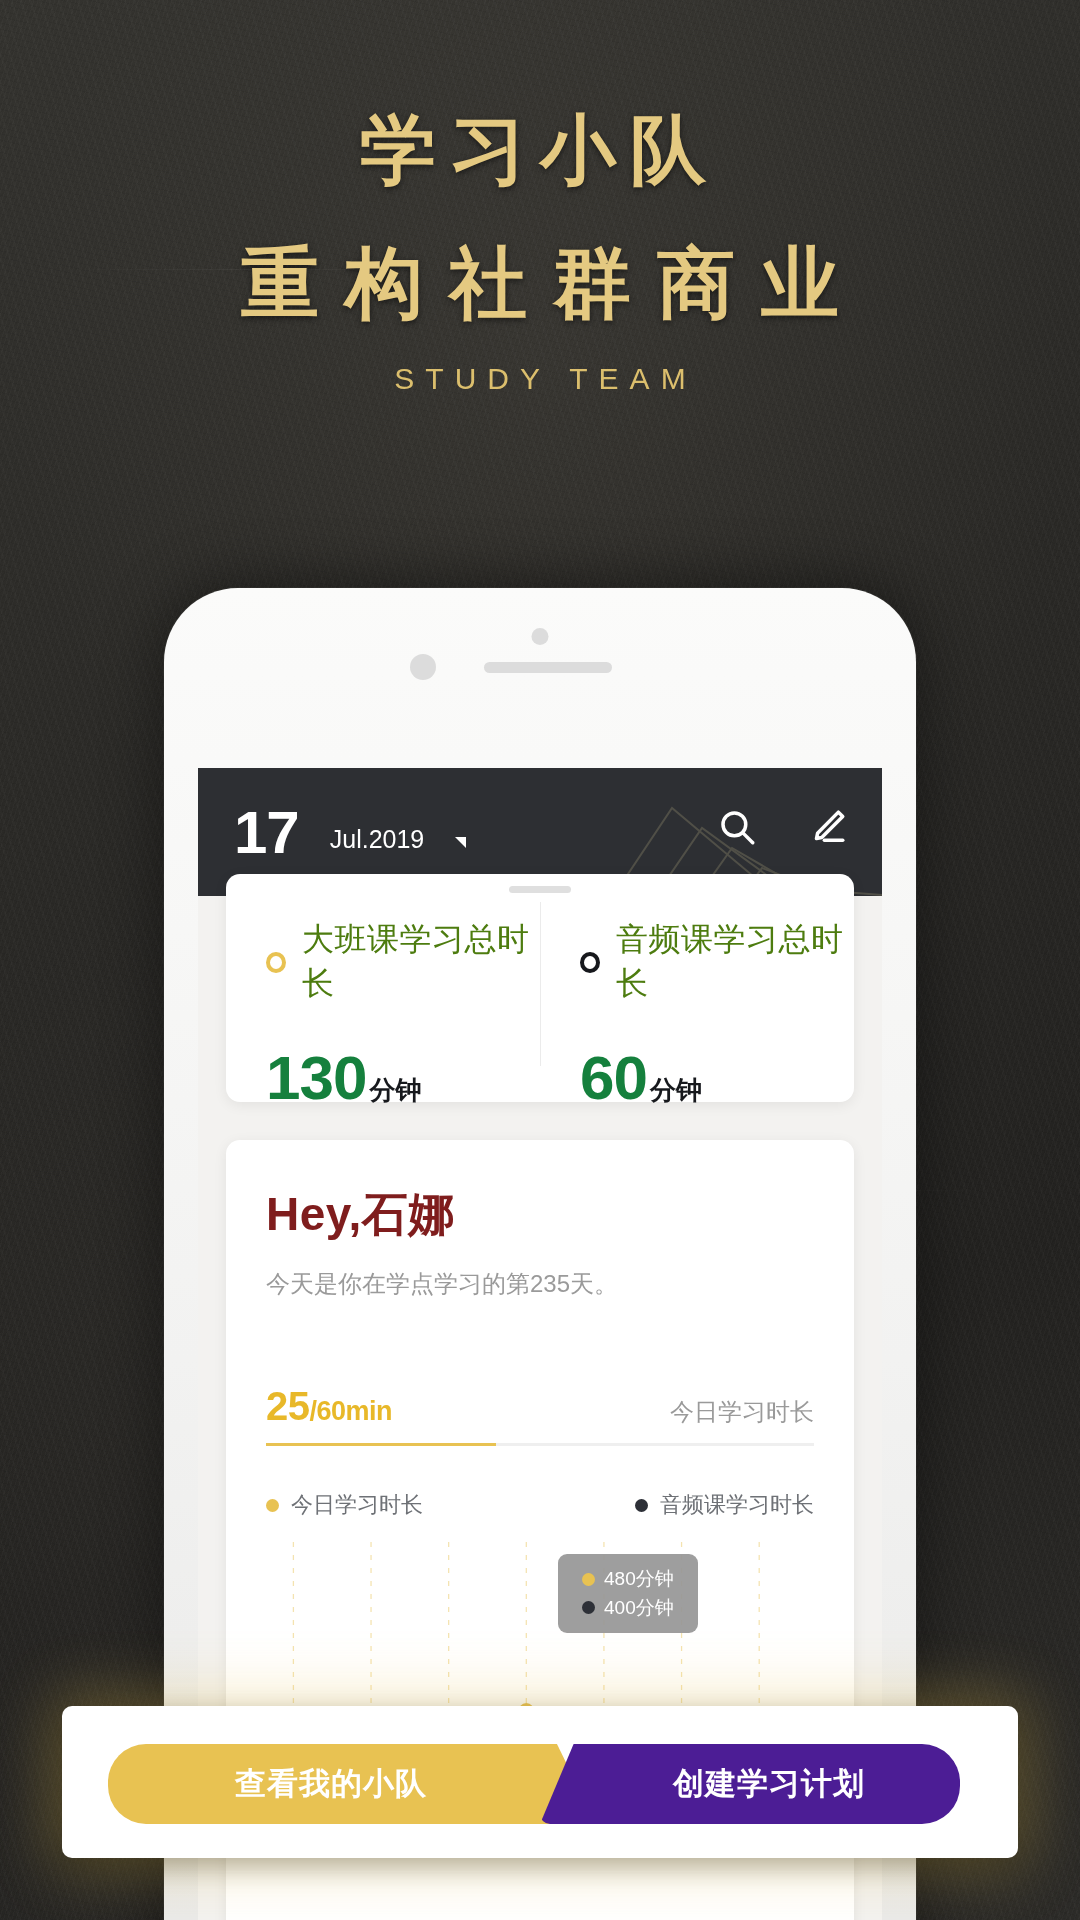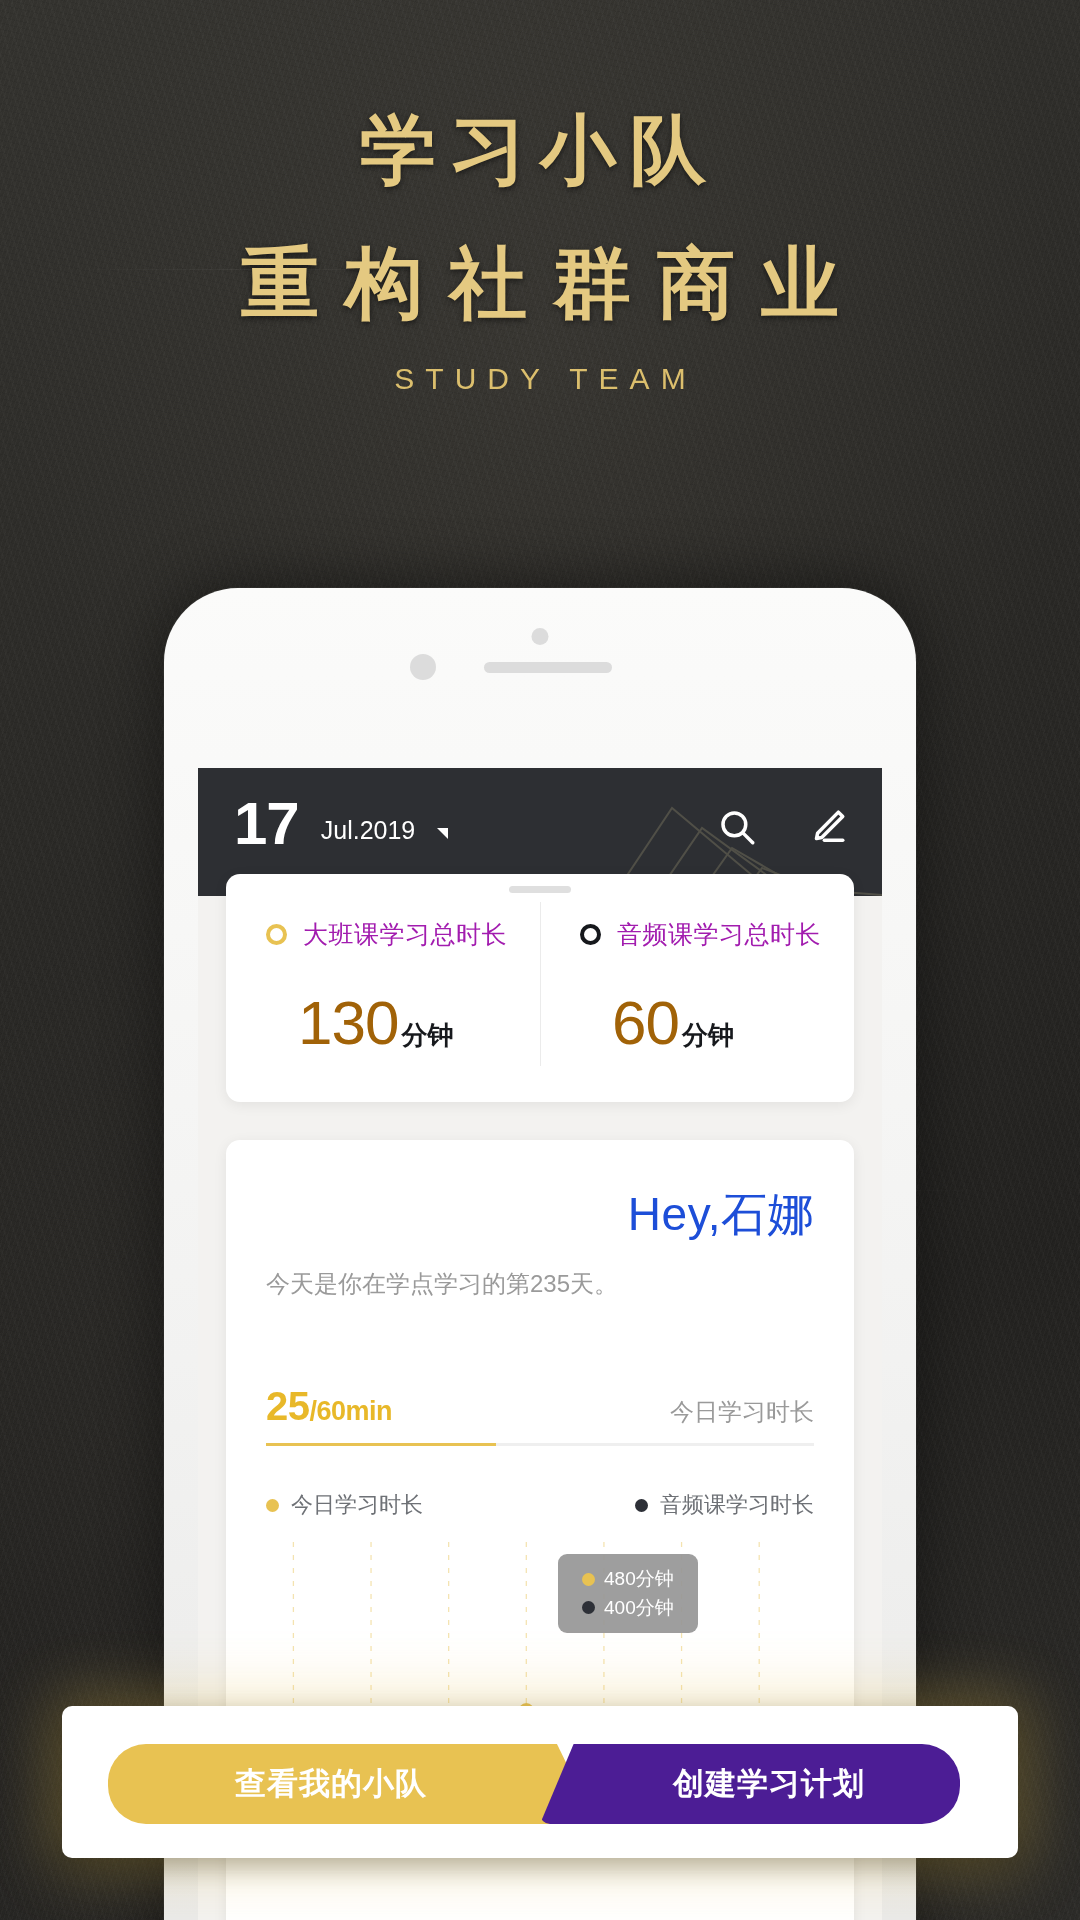--- a/index.html
+++ b/index.html
@@ -72,21 +72,21 @@
   
   #screen{
     position:absolute; left:34px; top:180px; right:34px; bottom:0;
     background:#f3f2f0; overflow:hidden;
   }
   
   #appbar{
     position:relative; height:128px; background:#2d2f33; overflow:hidden;
   }
   #appbar .chev{ position:absolute; right:-40px; top:-80px; width:420px; height:340px; opacity:.55; }
-  #date-wrap{ position:absolute; left:36px; top:30px; display:flex; align-items:flex-end; gap:22px;justify-content:flex-end; }
+  #date-wrap{ position:absolute; left:36px; top:39px; display:flex; align-items:flex-end; gap:31px;justify-content:flex-end; }
   #day{ color:#fff; font-size:60px; font-weight:700; line-height:.85; letter-spacing:-1px;}
   #month{ color:#fff; font-size:25px; font-weight:400; line-height:1; padding-bottom:6px; }
   #date-caret{
     width:0;height:0;border-left:11px solid transparent;border-top:11px solid #fff;
     margin-bottom:10px;
   }
   #appbar-actions{ position:absolute; right:34px; top:38px; display:flex; gap:48px; align-items:center;}
   .act{ width:42px; height:42px; display:block; }
 
   
@@ -94,31 +94,31 @@
   #grabber{ position:absolute; left:50%; transform:translateX(-50%); top:118px; width:62px; height:7px; border-radius:4px; background:#dfdfdf; z-index:4;}
   #totals{
     position:absolute; left:28px; right:28px; top:106px; height:228px;
     display:flex; z-index:3;
   }
   .tot{ flex:1; padding:44px 0 0 40px; position:relative; }
   .tot + .tot::before{ content:""; position:absolute; left:0; top:28px; bottom:36px; width:1px; background:#ebebeb;}
   .tot-head{ display:flex; align-items:center; gap:16px; }
   .ring{ width:21px; height:21px; border-radius:50%; border:4px solid #e8c252; }
   .ring.dark{ border-color:#16181c; }
-  .tot-label{ font-size:25px; color:#a21caf; letter-spacing:.5px;}
+  .tot-label{ font-size:32px; color:#4d7c0f; letter-spacing:.5px;}
   .tot-val{ margin-top:36px; display:flex; align-items:baseline; }
-  .tot-num{ font-size:62px; font-weight:400; color:#a16207; letter-spacing:-1px;margin-left:32px; }
+  .tot-num{ font-size:62px; font-weight:700; color:#15803d; letter-spacing:-1px; }
   .tot-unit{ font-size:26px; color:#17191d; font-weight:600; margin-left:3px;}
 
   
   #heycard{
     position:absolute; left:28px; right:28px; top:372px; bottom:-40px;
     padding:44px 40px 0 40px; z-index:3;
   }
-  #hey{ font-size:46px; font-weight:400; color:#1d4ed8; letter-spacing:.5px;text-align:right;}
+  #hey{ font-size:46px; font-weight:700; color:#7f1d1d; letter-spacing:.5px;}
   #heysub{ margin-top:22px; font-size:24px; color:#9a9a9a; }
   #progrow{ margin-top:40px; display:flex; align-items:baseline; justify-content:space-between;}
   #prog{ color:#e8b829; font-weight:700; font-size:40px; letter-spacing:-.5px;margin-top:44px;}
   #prog .den{ font-size:27px; font-weight:600; color:#e8b829;}
   #prog-label{ font-size:24px; color:#9a9a9a; }
   #progbar{ margin-top:14px; height:3px; background:#efefef; position:relative;}
   #progbar i{ position:absolute; left:0; top:0; bottom:0; width:17%; background:#e8c252;}
 
   #legend{ margin-top:44px; display:flex; justify-content:space-between; align-items:center; }
   .lg{ display:flex; align-items:center; gap:12px; font-size:22px; color:#6e7176;}

